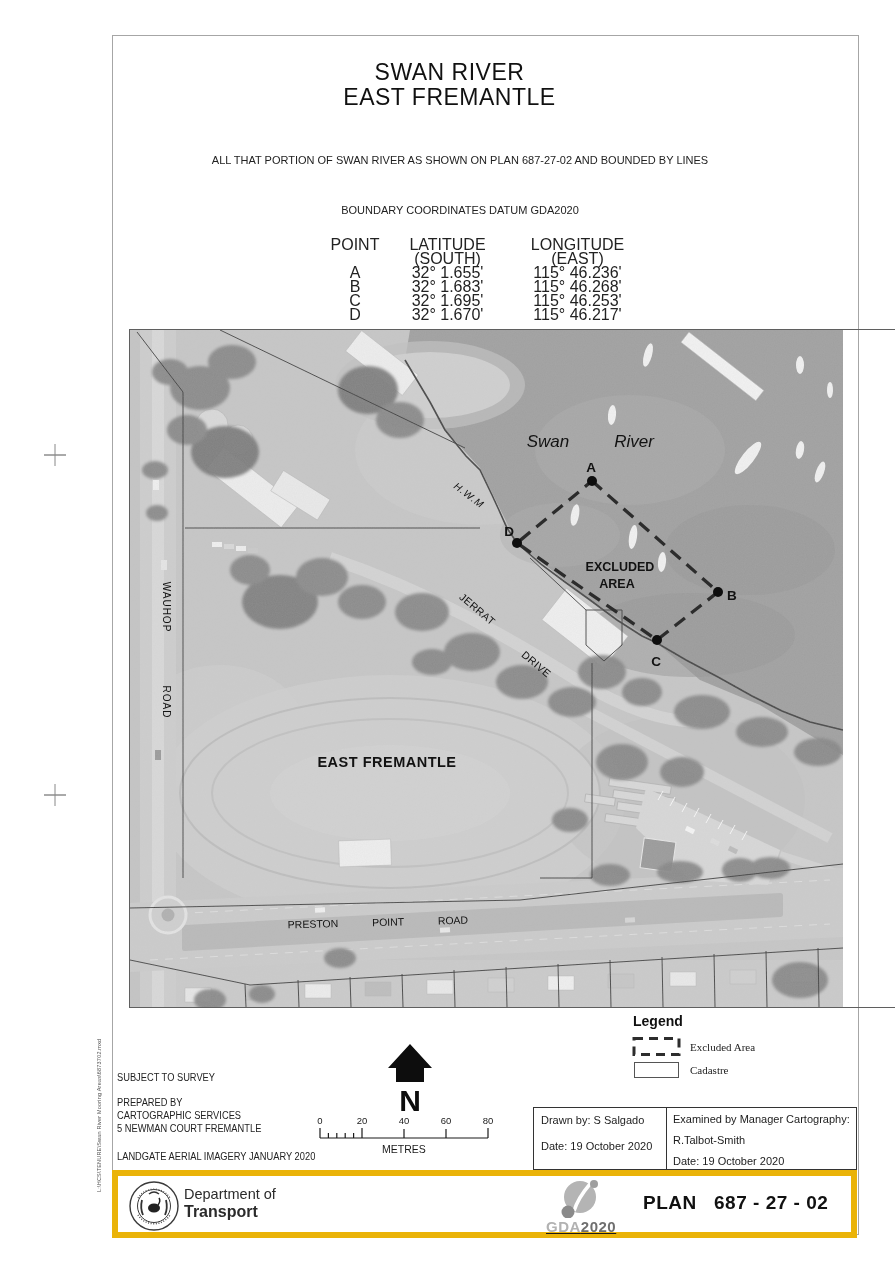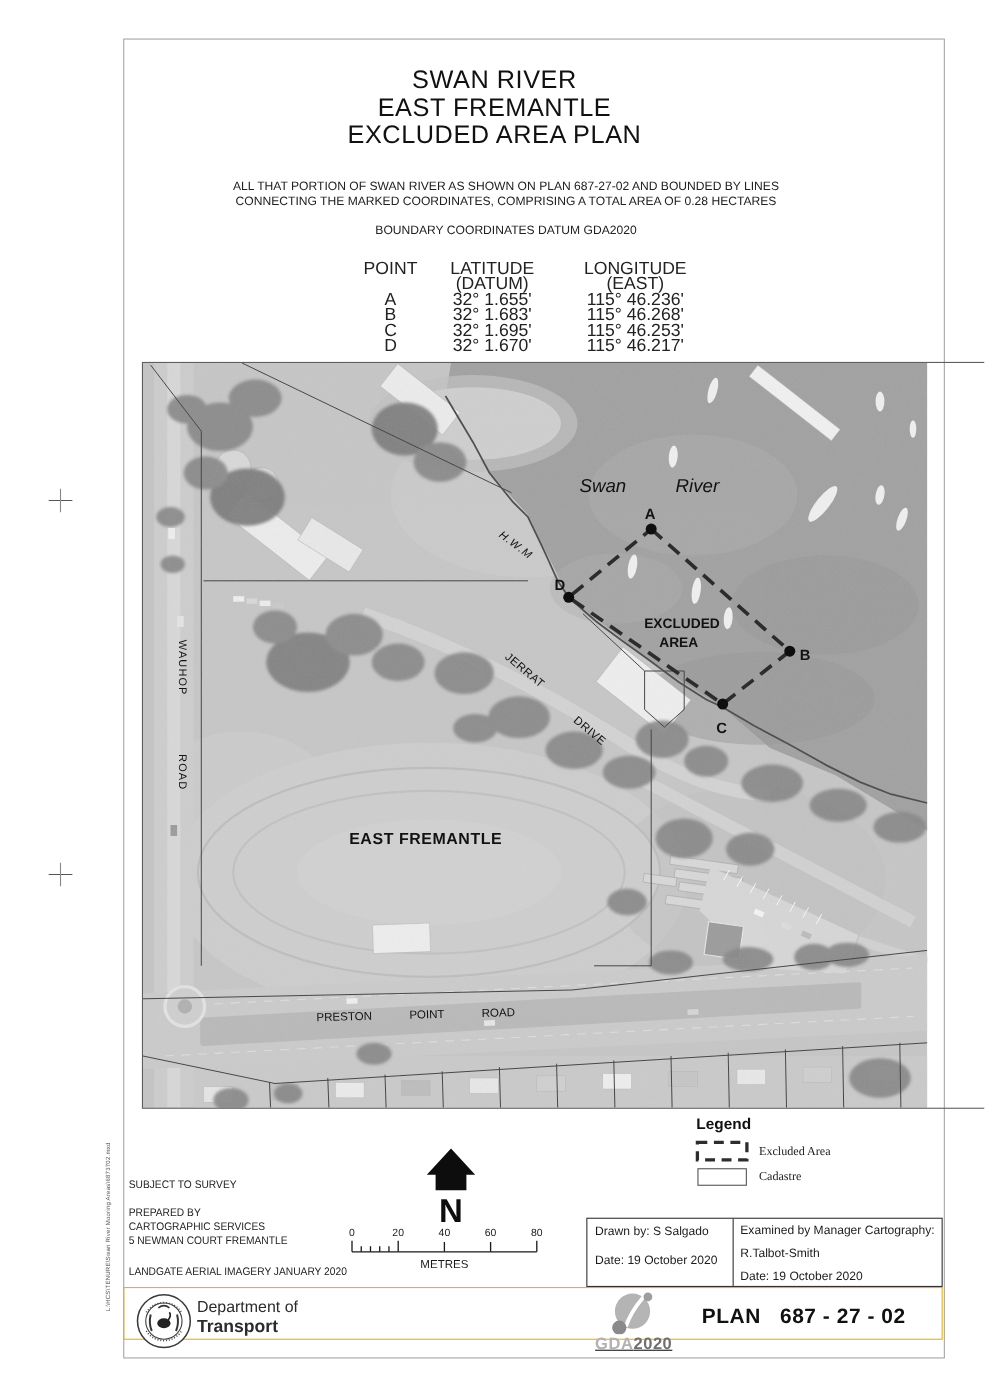--- a/index.html
+++ b/index.html
@@ -3,35 +3,35 @@
 <meta charset="utf-8">
 <title>Plan 687-27-02</title>
 <style>
   html,body{margin:0;padding:0;background:#fff;}
   .page{position:relative;width:895px;height:1266px;background:#fff;overflow:hidden;
         font-family:"Liberation Sans", sans-serif;color:#1a1a1a;}
   .abs{position:absolute;}
   .sheet-border{left:112px;top:35px;width:745px;height:1198px;border:1px solid #a6a6a6;}
   .titles{left:112px;top:60px;width:675px;text-align:center;
           font-family:Liberation Sans, sans-serif;font-size:23px;line-height:25px;letter-spacing:.5px;color:#111;}
-  .desc{left:112px;top:164px;width:696px;text-align:center;font-size:11px;line-height:13px;color:#222;}
+  .desc{left:112px;top:154px;width:696px;text-align:center;font-size:11px;line-height:13px;color:#222;}
   .datum{left:112px;top:204px;width:696px;text-align:center;font-size:11px;color:#222;}
   .coords{left:325px;top:238px;font-size:16px;line-height:14px;color:#222;}
   .coords .row{display:flex;}
   .coords .c1{width:60px;text-align:center;}
   .coords .c2{width:125px;text-align:center;}
   .coords .c3{width:135px;text-align:center;}
   .mapbox{left:130px;top:330px;width:815px;height:677px;outline:1px solid #5f5f5f;}
   .legend-title{left:633px;top:1013px;font-size:14px;font-weight:bold;color:#111;}
   .leg-label{font-size:11px;color:#222;font-family:Liberation Serif, serif;}
   .notes{left:117px;font-size:10px;color:#222;transform:scaleX(.93);transform-origin:0 0;white-space:nowrap;}
   .tblbox{left:533px;top:1107px;width:324px;height:63px;border:1px solid #333;box-sizing:border-box;font-size:11px;color:#1c1c1c;}
   .cellL{position:absolute;left:0;top:0;width:132px;height:100%;}
   .cellR{position:absolute;left:132px;top:0;right:0;height:100%;border-left:1px solid #333;}
-  .bottrow{left:112px;top:1170px;width:745px;height:48px;border:1px solid #eab308;box-sizing:border-box;}
+  .bottrow{left:112px;top:1170px;width:745px;height:68px;border:6px solid #eab308;box-sizing:border-box;}
   .dept1{font-size:14.5px;color:#2b2b2b;}
   .dept2{font-size:16px;font-weight:bold;color:#2b2b2b;}
   .gdatxt{font-size:15px;font-weight:bold;letter-spacing:.5px;}
   .gda-a{color:#b2b2b2;} .gda-b{color:#6f6f6f;}
   .plan-num{font-size:19px;font-weight:bold;color:#111;white-space:pre;letter-spacing:.5px;}
   .filepath{left:96px;top:1192px;width:166px;transform:rotate(-90deg);transform-origin:0 0;
             font-size:5.5px;color:#555;white-space:nowrap;letter-spacing:.2px;}
   svg text{font-family:"Liberation Sans", sans-serif;}
   .pre{white-space:pre;}
 </style>
@@ -49,34 +49,32 @@
       <line x1="11" y1="0" x2="11" y2="22" stroke="#888" stroke-width="1"></line>
   </svg>
 
   <div class="abs filepath">L:\HCS\TENURE\Swan River Mooring Areas\6873702.mxd</div>
 
   <div class="abs sheet-border"></div>
 
   <div class="abs titles">
     <div>SWAN RIVER</div>
     <div>EAST FREMANTLE</div>
-    <div>EXCLUDED AREA PLAN</div>
   </div>
 
   <div class="abs desc">
     <div>ALL THAT PORTION OF SWAN RIVER AS SHOWN ON PLAN 687-27-02 AND BOUNDED BY LINES</div>
-    <div>CONNECTING THE MARKED COORDINATES, COMPRISING A TOTAL AREA OF 0.28 HECTARES</div>
   </div>
 
   <div class="abs datum">BOUNDARY COORDINATES DATUM GDA2020</div>
 
   <div class="abs coords">
     <div class="row">
       <div class="c1">POINT</div>
-      <div class="c2">LATITUDE (DATUM)</div>
+      <div class="c2">LATITUDE (SOUTH)</div>
       <div class="c3">LONGITUDE (EAST)</div>
     </div>
     <div class="row">
       <div class="c1">A</div>
       <div class="c2">32° 1.655'</div>
       <div class="c3">115° 46.236'</div>
     </div>
     <div class="row">
       <div class="c1">B</div>
       <div class="c2">32° 1.683'</div>

